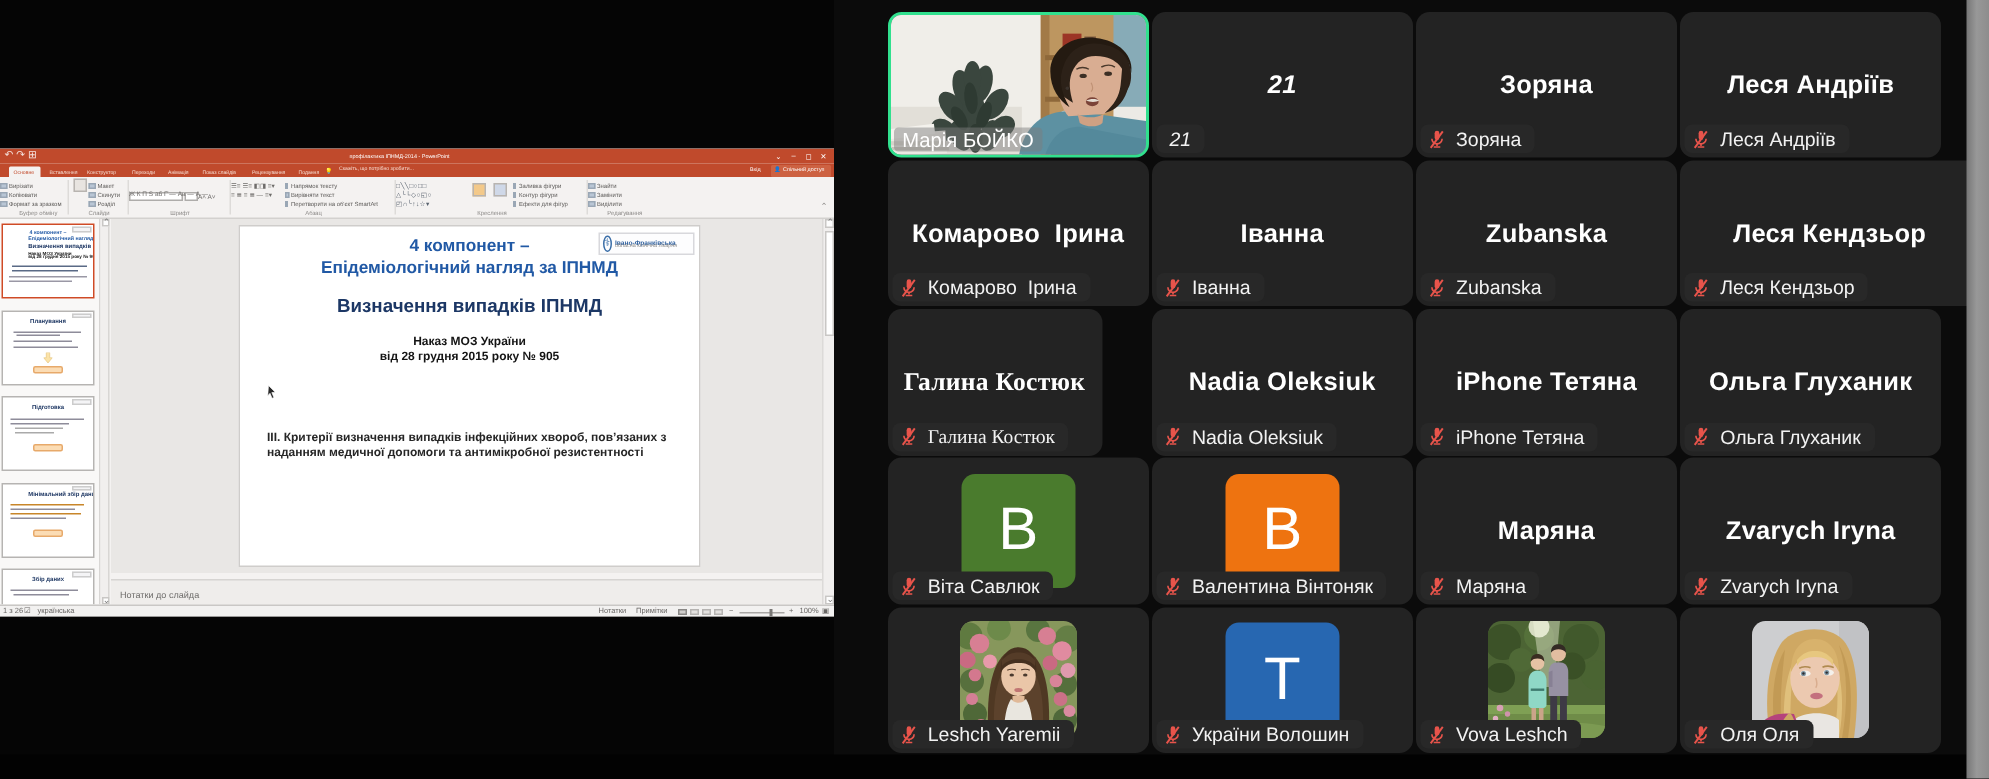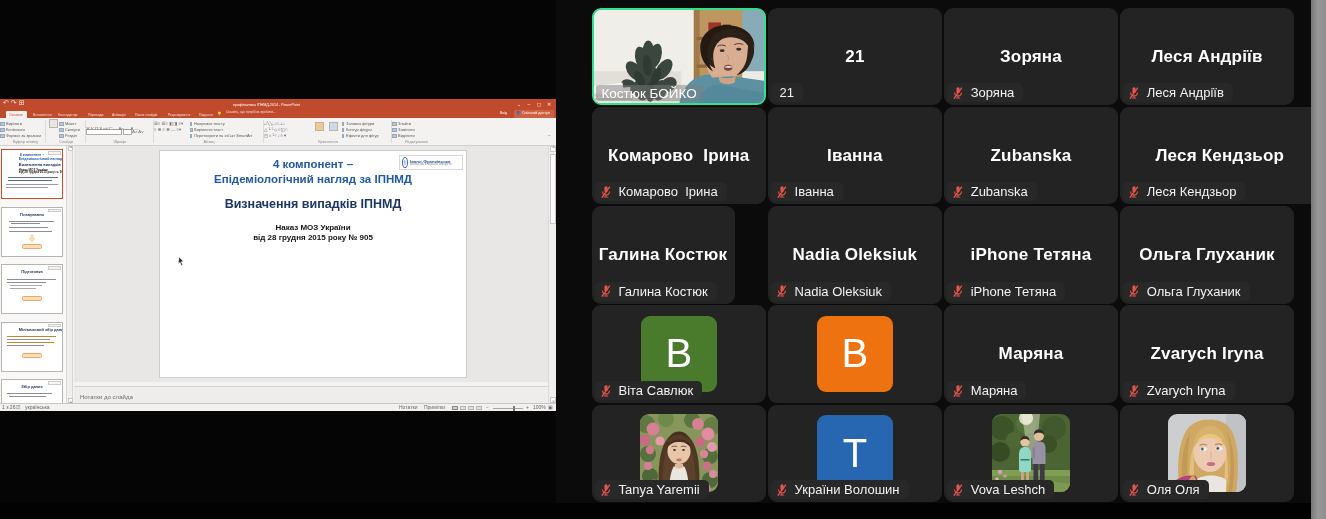--- a/index.html
+++ b/index.html
@@ -347,20 +347,24 @@
         <div class="arr" style="bottom:0;">⌄</div>
       </div>
 
       <div id="editor">
         <div id="slide">
           <div class="st1">4 компонент –</div>
           <div class="st2">Епідеміологічний нагляд за ІПНМД</div>
           <div class="sh">Визначення випадків ІПНМД</div>
           <div class="so1">Наказ МОЗ України</div>
           <div class="so2">від 28 грудня 2015 року № 905</div>
+          <div class="sb">
+            <span>ІІІ. Критерії визначення випадків інфекційних хвороб, пов’язаних з</span><br>
+            <span>наданням медичної допомоги та антимікробної резистентності</span>
+          </div>
           <div class="slogo">
             <span class="emb">⚕</span>
             <span class="ltxt">
               <span class="l1">Івано-Франківська</span>
               <span class="l2">обласна клінічна лікарня</span>
             </span>
           </div>
           <svg id="cursor" viewBox="0 0 6 9">
               <path d="M1 0 L5.5 4.5 L3.2 4.7 L4.6 8 L3.4 8.5 L2 5.2 L0.5 6.8 Z" fill="#2a2a2a" stroke="#fff" stroke-width="0.4"></path>
             </svg>
@@ -454,23 +458,23 @@
       <ellipse cx="153" cy="32" rx="3.4" ry="2" fill="#3c2f25"></ellipse>
       <path d="M125 28 C128 26 133 26 136 28" stroke="#4a392c" stroke-width="1.3" fill="none"></path>
       <path d="M147 26 C151 24 156 24 159 26" stroke="#4a392c" stroke-width="1.3" fill="none"></path>
       <path d="M138 40 C140 44 140 46 138 48" stroke="#c09275" stroke-width="1.1" fill="none"></path>
       <ellipse cx="139" cy="57" rx="5.6" ry="4" fill="#7b4338"></ellipse>
       <path d="M133.5 56 C137 54 143 54 145 56 C143 57.6 136.5 57.6 133.5 56 Z" fill="#e4dcd2"></path>
       <circle cx="117" cy="45" r="1.5" fill="#3a322c"></circle>
       <path d="M149 68 C143 72 132 72 126 68 L128 76 C134 80 144 80 148 76 Z" fill="#cfa183"></path>
       </g>
     </svg></div>
-        <div class="name-label unmuted"><span>Костюк БОЙКО</span></div>
-      </div>
-      <div class="tile" style="left: 211.6px; top: 7.5px; width: 174.6px; height: 97.7px;">
+        <div class="name-label unmuted"><span>Марія БОЙКО</span></div>
+      </div>
+      <div class="tile" style="left: 211.6px; top: 7.5px; width: 174.6px; height: 97.7px; font-style: italic;">
         <div class="center-name">21</div>
         <div class="name-label unmuted"><span>21</span></div>
       </div>
       <div class="tile" style="left: 387.7px; top: 7.5px; width: 174.6px; height: 97.7px;">
         <div class="center-name">Зоряна</div>
         <div class="name-label"><span class="miclot"><svg viewBox="0 0 16 16" width="14" height="14">
       <rect x="6.2" y="1.4" width="3.6" height="7" rx="1.8" fill="#e8544b"></rect>
       <path d="M4.1 7.4 a3.9 3.9 0 0 0 7.8 0" fill="none" stroke="#e8544b" stroke-width="1.25"></path>
       <line x1="8" y1="11.3" x2="8" y2="13" stroke="#e8544b" stroke-width="1.25"></line>
       <line x1="5.5" y1="13.7" x2="10.5" y2="13.7" stroke="#e8544b" stroke-width="1.25"></line>
@@ -520,21 +524,21 @@
       <div class="tile" style="left: 563.8px; top: 106.8px; width: 200px; height: 97.7px;">
         <div class="center-name">Леся Кендзьор</div>
         <div class="name-label"><span class="miclot"><svg viewBox="0 0 16 16" width="14" height="14">
       <rect x="6.2" y="1.4" width="3.6" height="7" rx="1.8" fill="#e8544b"></rect>
       <path d="M4.1 7.4 a3.9 3.9 0 0 0 7.8 0" fill="none" stroke="#e8544b" stroke-width="1.25"></path>
       <line x1="8" y1="11.3" x2="8" y2="13" stroke="#e8544b" stroke-width="1.25"></line>
       <line x1="5.5" y1="13.7" x2="10.5" y2="13.7" stroke="#e8544b" stroke-width="1.25"></line>
       <line x1="3.2" y1="14.4" x2="12.4" y2="1.8" stroke="#e8544b" stroke-width="1.5"></line>
     </svg></span><span>Леся Кендзьор</span></div>
       </div>
-      <div class="tile" style="left: 35.5px; top: 206.1px; width: 143px; height: 97.7px;">
+      <div class="tile" style="left: 35.5px; top: 206.1px; width: 143px; height: 97.7px; font-family: Liberation Serif, serif;">
         <div class="center-name">Галина Костюк</div>
         <div class="name-label"><span class="miclot"><svg viewBox="0 0 16 16" width="14" height="14">
       <rect x="6.2" y="1.4" width="3.6" height="7" rx="1.8" fill="#e8544b"></rect>
       <path d="M4.1 7.4 a3.9 3.9 0 0 0 7.8 0" fill="none" stroke="#e8544b" stroke-width="1.25"></path>
       <line x1="8" y1="11.3" x2="8" y2="13" stroke="#e8544b" stroke-width="1.25"></line>
       <line x1="5.5" y1="13.7" x2="10.5" y2="13.7" stroke="#e8544b" stroke-width="1.25"></line>
       <line x1="3.2" y1="14.4" x2="12.4" y2="1.8" stroke="#e8544b" stroke-width="1.5"></line>
     </svg></span><span>Галина Костюк</span></div>
       </div>
       <div class="tile" style="left: 211.6px; top: 206.1px; width: 174.6px; height: 97.7px;">
@@ -572,20 +576,27 @@
         <div class="name-label"><span class="miclot"><svg viewBox="0 0 16 16" width="14" height="14">
       <rect x="6.2" y="1.4" width="3.6" height="7" rx="1.8" fill="#e8544b"></rect>
       <path d="M4.1 7.4 a3.9 3.9 0 0 0 7.8 0" fill="none" stroke="#e8544b" stroke-width="1.25"></path>
       <line x1="8" y1="11.3" x2="8" y2="13" stroke="#e8544b" stroke-width="1.25"></line>
       <line x1="5.5" y1="13.7" x2="10.5" y2="13.7" stroke="#e8544b" stroke-width="1.25"></line>
       <line x1="3.2" y1="14.4" x2="12.4" y2="1.8" stroke="#e8544b" stroke-width="1.5"></line>
     </svg></span><span>Віта Савлюк</span></div>
       </div>
       <div class="tile" style="left: 211.6px; top: 305.4px; width: 174.6px; height: 97.7px;">
         <div class="avatar-letter" style="background: rgb(238, 115, 16);">В</div>
+        <div class="name-label"><span class="miclot"><svg viewBox="0 0 16 16" width="14" height="14">
+      <rect x="6.2" y="1.4" width="3.6" height="7" rx="1.8" fill="#e8544b"></rect>
+      <path d="M4.1 7.4 a3.9 3.9 0 0 0 7.8 0" fill="none" stroke="#e8544b" stroke-width="1.25"></path>
+      <line x1="8" y1="11.3" x2="8" y2="13" stroke="#e8544b" stroke-width="1.25"></line>
+      <line x1="5.5" y1="13.7" x2="10.5" y2="13.7" stroke="#e8544b" stroke-width="1.25"></line>
+      <line x1="3.2" y1="14.4" x2="12.4" y2="1.8" stroke="#e8544b" stroke-width="1.5"></line>
+    </svg></span><span>Валентина Вінтоняк</span></div>
       </div>
       <div class="tile" style="left: 387.7px; top: 305.4px; width: 174.6px; height: 97.7px;">
         <div class="center-name">Маряна</div>
         <div class="name-label"><span class="miclot"><svg viewBox="0 0 16 16" width="14" height="14">
       <rect x="6.2" y="1.4" width="3.6" height="7" rx="1.8" fill="#e8544b"></rect>
       <path d="M4.1 7.4 a3.9 3.9 0 0 0 7.8 0" fill="none" stroke="#e8544b" stroke-width="1.25"></path>
       <line x1="8" y1="11.3" x2="8" y2="13" stroke="#e8544b" stroke-width="1.25"></line>
       <line x1="5.5" y1="13.7" x2="10.5" y2="13.7" stroke="#e8544b" stroke-width="1.25"></line>
       <line x1="3.2" y1="14.4" x2="12.4" y2="1.8" stroke="#e8544b" stroke-width="1.5"></line>
     </svg></span><span>Маряна</span></div>
@@ -643,21 +654,21 @@
       <path d="M34 52 C31 57 29.5 64 29 78 L49 78 C48.5 64 47 57 44 52 C42 54 36 54 34 52 Z" fill="#e9e6df"></path>
       <path d="M35 50 L35 53 C37 55 41 55 43 53 L43 50 Z" fill="#e0b998"></path>
     </svg>
         </div>
         <div class="name-label"><span class="miclot"><svg viewBox="0 0 16 16" width="14" height="14">
       <rect x="6.2" y="1.4" width="3.6" height="7" rx="1.8" fill="#e8544b"></rect>
       <path d="M4.1 7.4 a3.9 3.9 0 0 0 7.8 0" fill="none" stroke="#e8544b" stroke-width="1.25"></path>
       <line x1="8" y1="11.3" x2="8" y2="13" stroke="#e8544b" stroke-width="1.25"></line>
       <line x1="5.5" y1="13.7" x2="10.5" y2="13.7" stroke="#e8544b" stroke-width="1.25"></line>
       <line x1="3.2" y1="14.4" x2="12.4" y2="1.8" stroke="#e8544b" stroke-width="1.5"></line>
-    </svg></span><span>Tanya Yaremii</span></div>
+    </svg></span><span>Leshch Yaremii</span></div>
       </div>
       <div class="tile" style="left: 211.6px; top: 404.7px; width: 174.6px; height: 97.7px;">
         <div class="avatar-letter" style="background: rgb(39, 103, 177);">Т</div>
         <div class="name-label"><span class="miclot"><svg viewBox="0 0 16 16" width="14" height="14">
       <rect x="6.2" y="1.4" width="3.6" height="7" rx="1.8" fill="#e8544b"></rect>
       <path d="M4.1 7.4 a3.9 3.9 0 0 0 7.8 0" fill="none" stroke="#e8544b" stroke-width="1.25"></path>
       <line x1="8" y1="11.3" x2="8" y2="13" stroke="#e8544b" stroke-width="1.25"></line>
       <line x1="5.5" y1="13.7" x2="10.5" y2="13.7" stroke="#e8544b" stroke-width="1.25"></line>
       <line x1="3.2" y1="14.4" x2="12.4" y2="1.8" stroke="#e8544b" stroke-width="1.5"></line>
     </svg></span><span>України Волошин</span></div>

